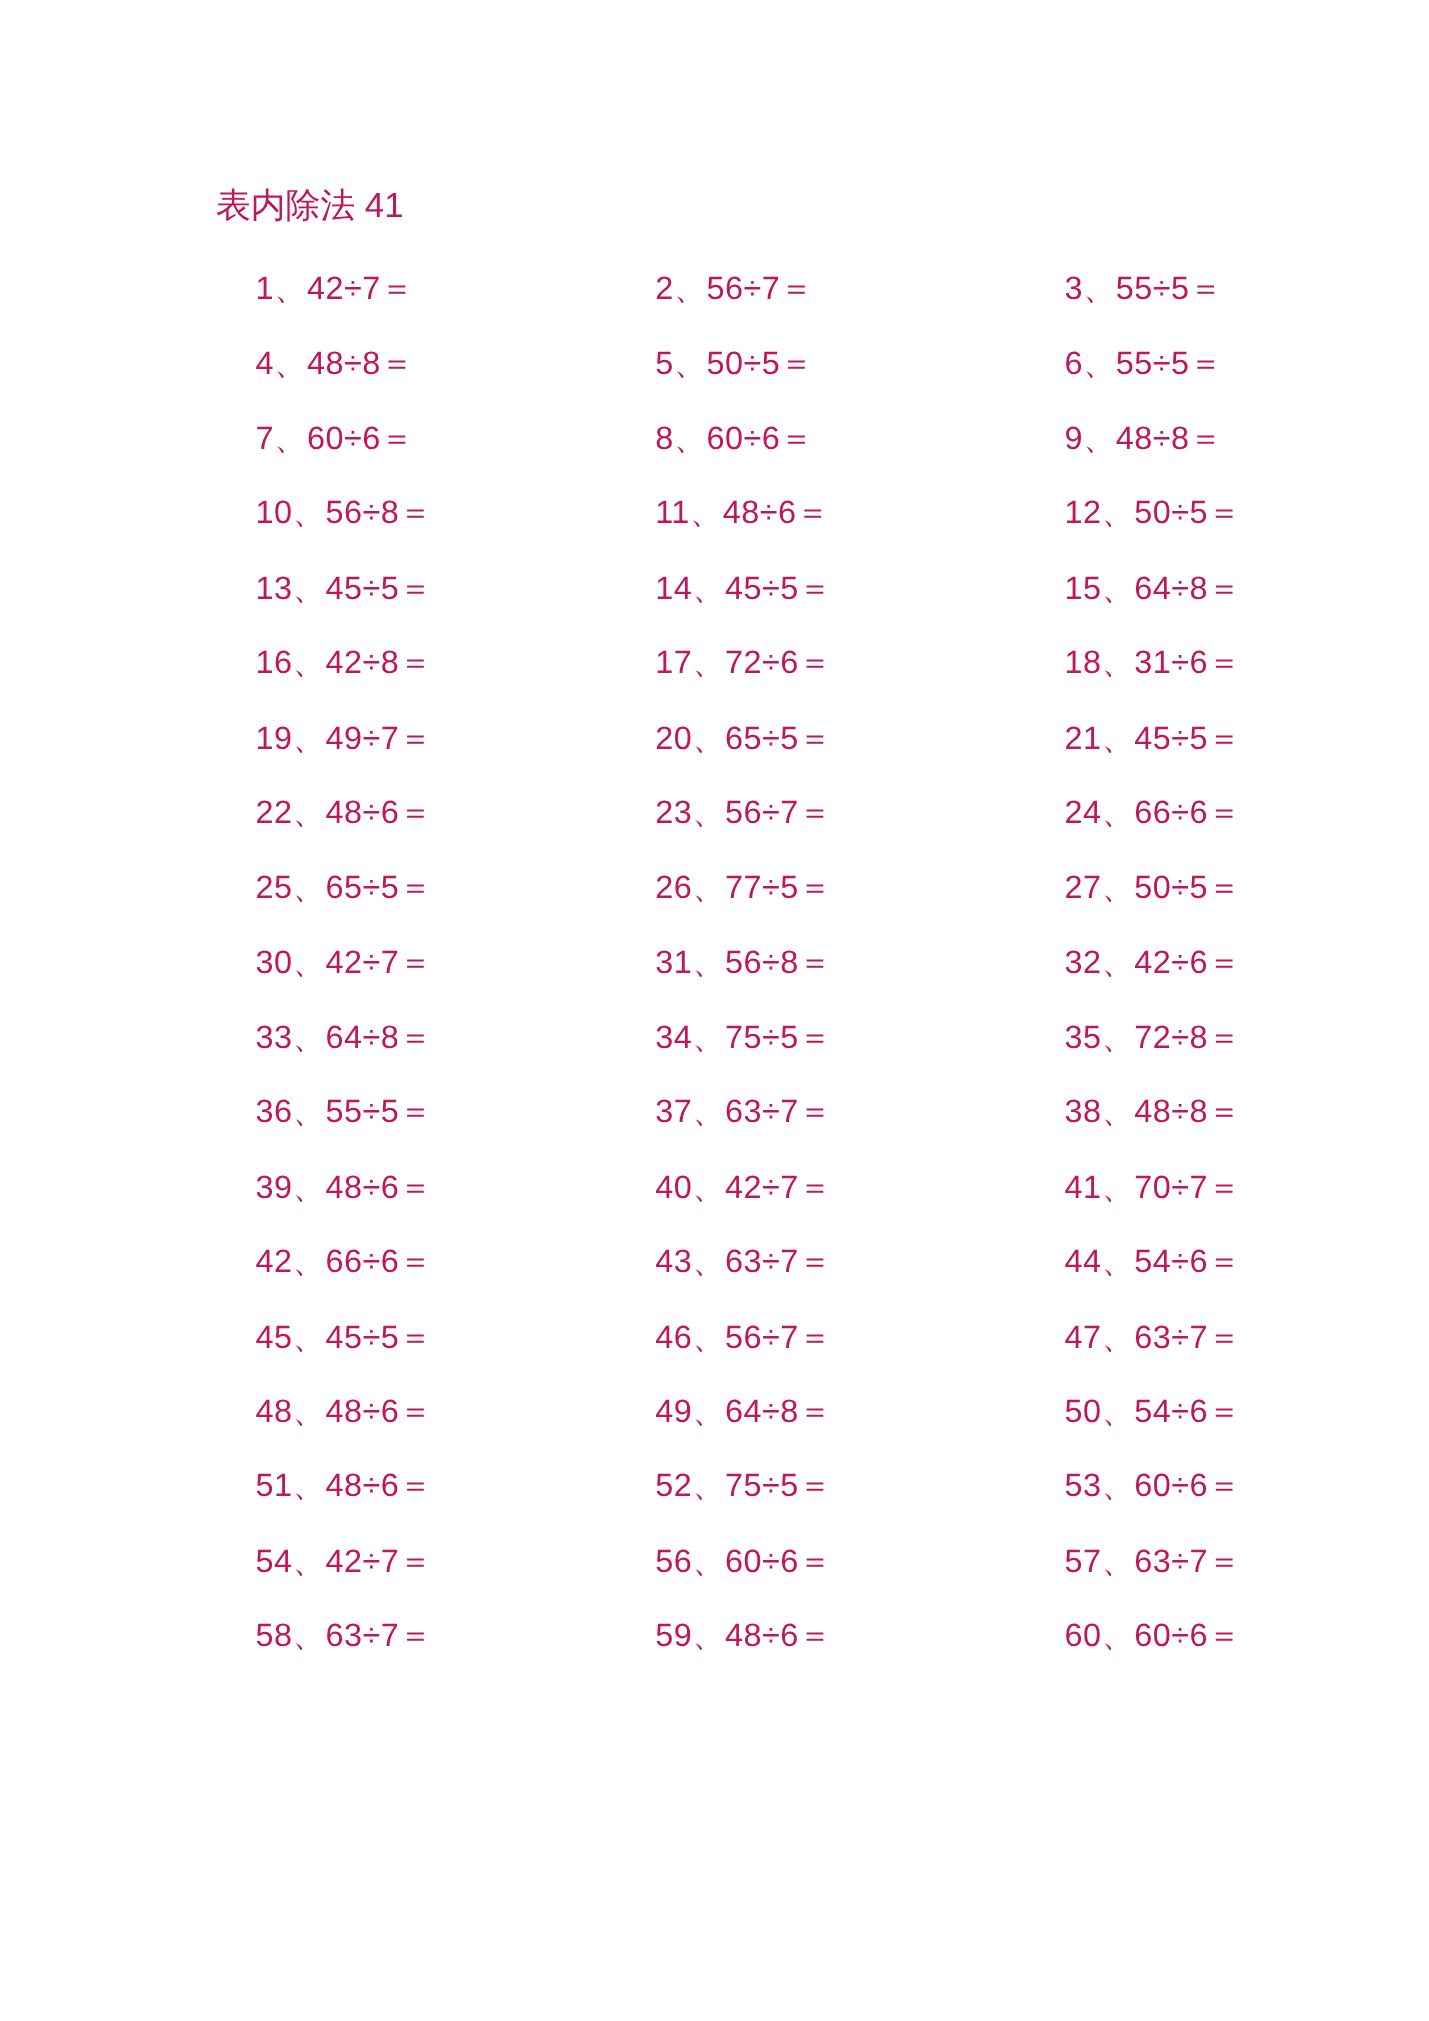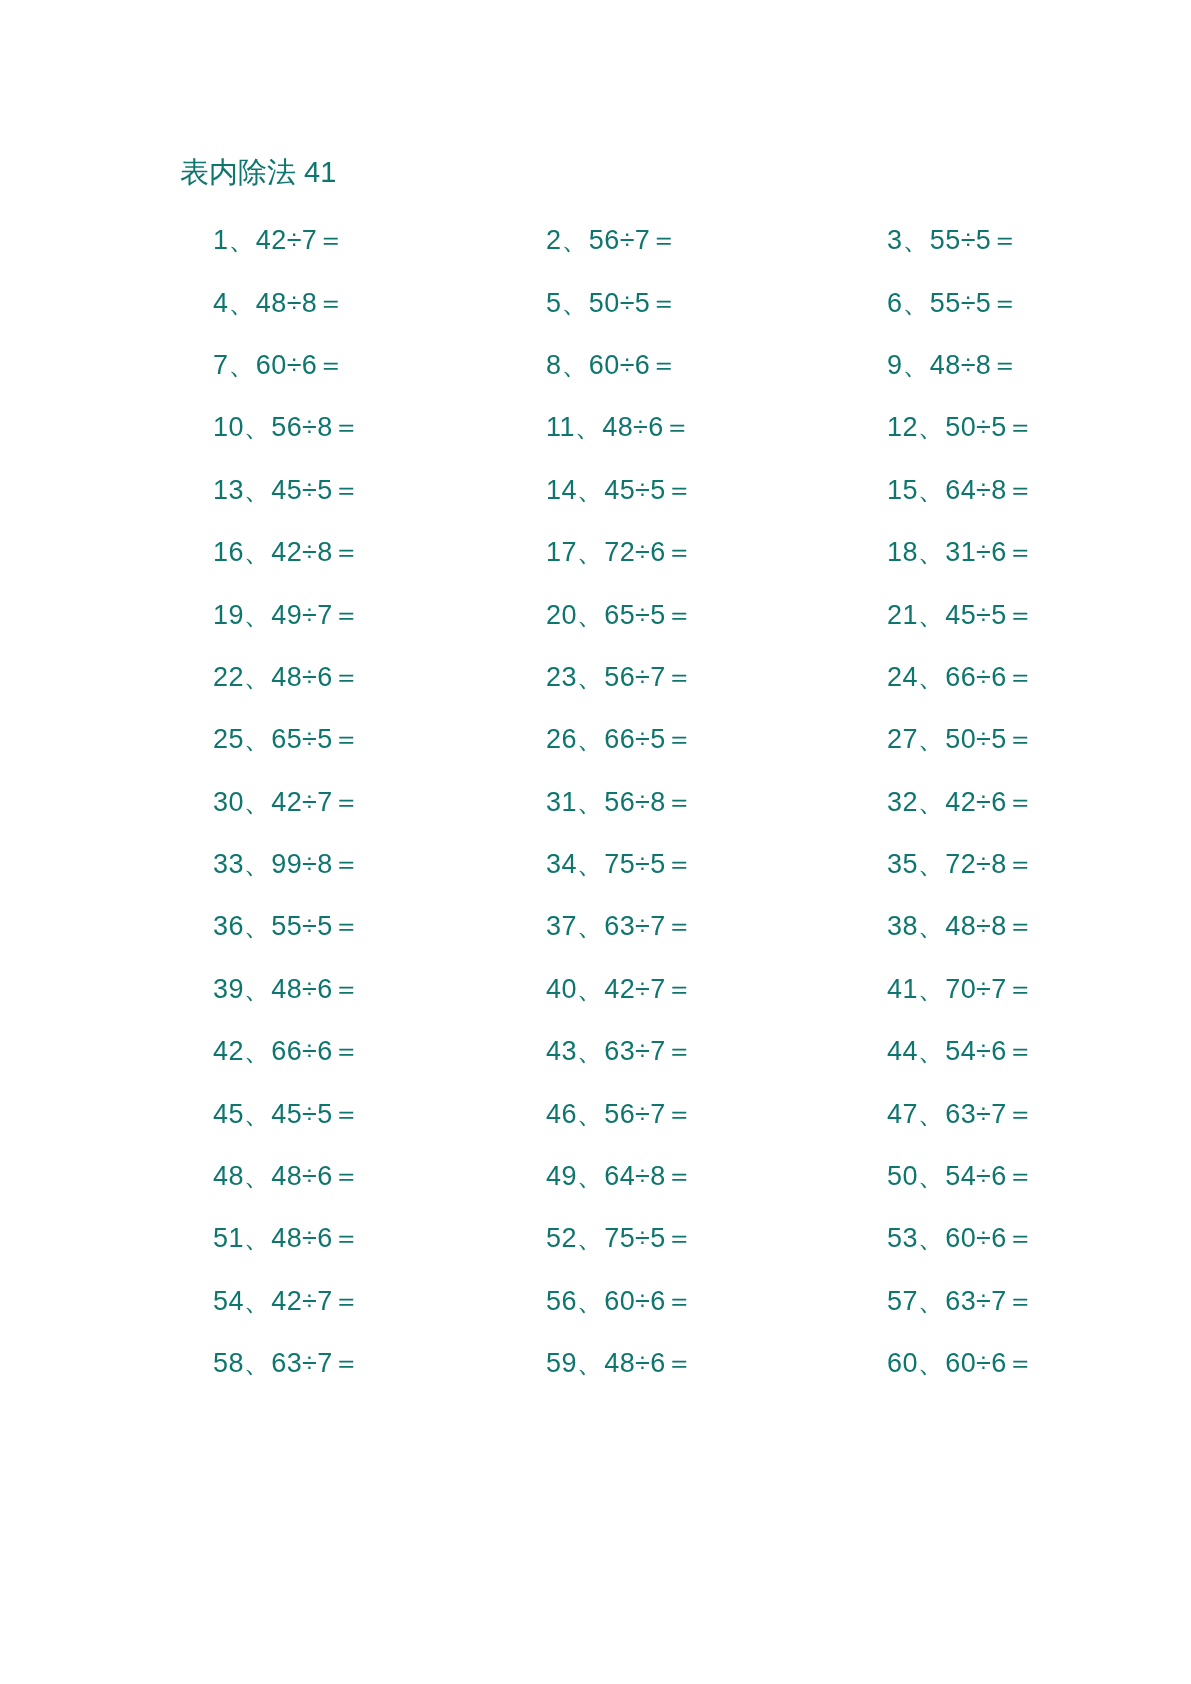--- a/index.html
+++ b/index.html
@@ -5,21 +5,21 @@
   html, body {
     margin: 0;
     padding: 0;
     background: #ffffff;
   }
   .page {
     position: relative;
     width: 1191px;
     height: 1684px;
     background: #ffffff;
-    color: #0f766e;
+    color: #be185d;
     font-family: "Liberation Sans", "DejaVu Sans", sans-serif;
     overflow: hidden;
   }
   .title {
     position: absolute;
     left: 180px;
     top: 156px;
     font-size: 29px;
     line-height: 33px;
     white-space: nowrap;
@@ -66,26 +66,26 @@
       <div class="cell">16、42÷8＝</div>
       <div class="cell">17、72÷6＝</div>
       <div class="cell">18、31÷6＝</div>
       <div class="cell">19、49÷7＝</div>
       <div class="cell">20、65÷5＝</div>
       <div class="cell">21、45÷5＝</div>
       <div class="cell">22、48÷6＝</div>
       <div class="cell">23、56÷7＝</div>
       <div class="cell">24、66÷6＝</div>
       <div class="cell">25、65÷5＝</div>
-      <div class="cell">26、66÷5＝</div>
+      <div class="cell">26、77÷5＝</div>
       <div class="cell">27、50÷5＝</div>
       <div class="cell">30、42÷7＝</div>
       <div class="cell">31、56÷8＝</div>
       <div class="cell">32、42÷6＝</div>
-      <div class="cell">33、99÷8＝</div>
+      <div class="cell">33、64÷8＝</div>
       <div class="cell">34、75÷5＝</div>
       <div class="cell">35、72÷8＝</div>
       <div class="cell">36、55÷5＝</div>
       <div class="cell">37、63÷7＝</div>
       <div class="cell">38、48÷8＝</div>
       <div class="cell">39、48÷6＝</div>
       <div class="cell">40、42÷7＝</div>
       <div class="cell">41、70÷7＝</div>
       <div class="cell">42、66÷6＝</div>
       <div class="cell">43、63÷7＝</div>

